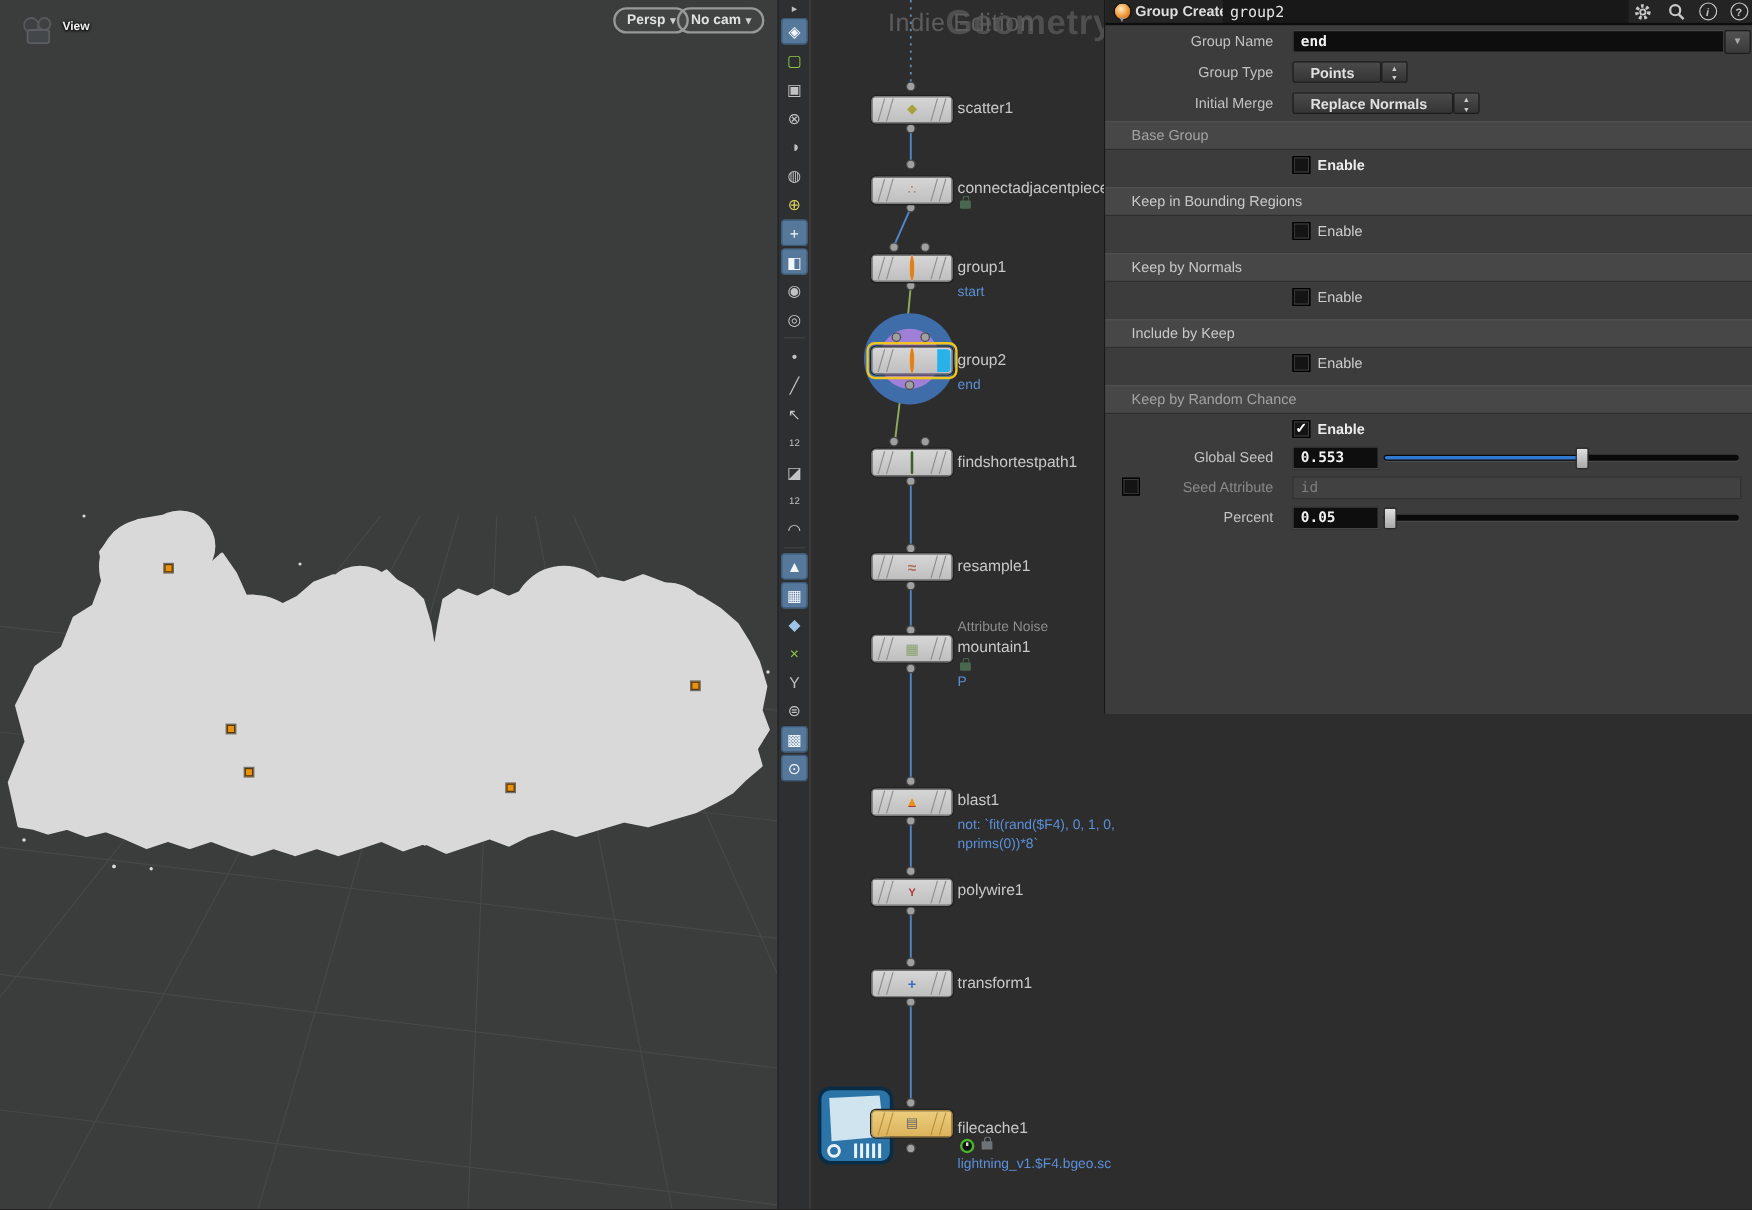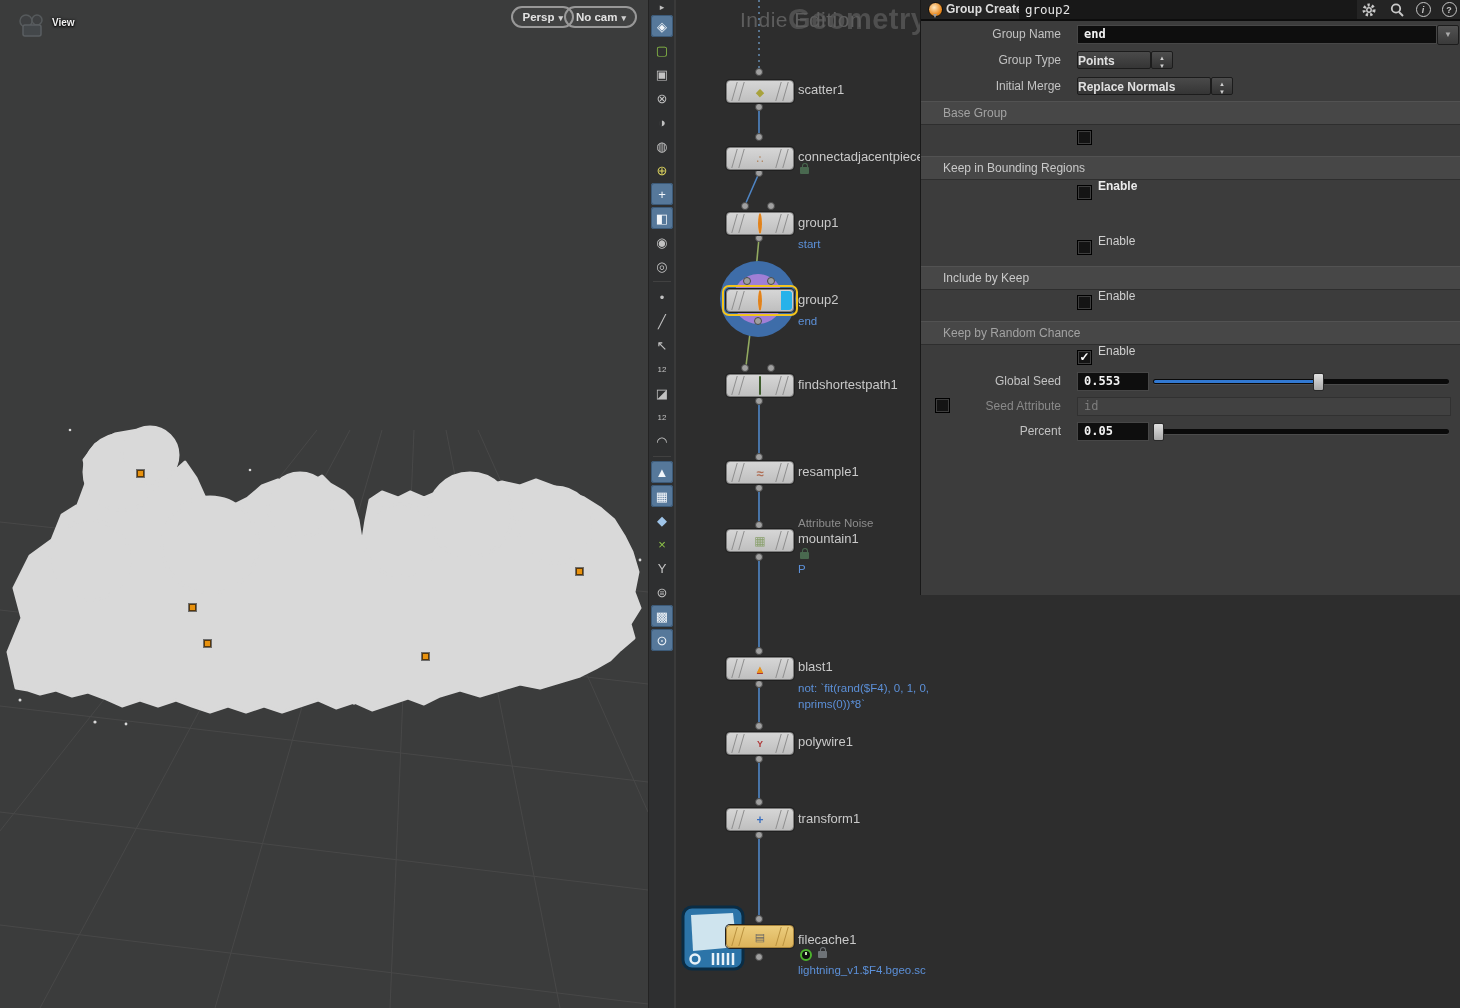--- a/index.html
+++ b/index.html
@@ -71,34 +71,34 @@
   #p-divider{position:absolute;left:0;top:19px;width:100%;height:2px;background:#0d0d0d;}
   .prow{position:absolute;left:0;width:100%;height:21px;}
   .plabel{position:absolute;left:0;top:3px;width:140px;text-align:right;color:#c2c2c2;}
   .plabel.dis{color:#8a8a8a;}
   .pfield{position:absolute;top:1px;height:17px;background:#0e0e0e;border:1px solid #474747;
           font-family:"DejaVu Sans Mono",monospace;font-weight:bold;font-size:12px;color:#f2f2f2;
           line-height:17px;padding-left:6px;box-sizing:content-box;cursor:text;}
   .pfield.dis{background:#414141;border-color:#313131;color:#7d7d7d;font-weight:normal;}
   .pselect{position:absolute;top:1px;height:18px;background:linear-gradient(#4a4a4a,#353535);
            border:1px solid #1c1c1c;border-radius:2px;color:#e0e0e0;font-weight:bold;
-           line-height:18px;padding-left:0;box-sizing:border-box;cursor:pointer;}
+           line-height:18px;padding-left:14px;box-sizing:border-box;cursor:pointer;}
   .spin{position:absolute;top:1px;width:22px;height:18px;background:linear-gradient(#4e4e4e,#333);
         border:1px solid #1c1c1c;border-radius:2px;color:#cfcfcf;font-size:6px;line-height:8px;
         text-align:center;cursor:pointer;box-sizing:border-box;padding-top:2px;}
   .ddbtn{position:absolute;top:1px;width:20px;height:18px;background:linear-gradient(#525252,#3a3a3a);
          border:1px solid #1c1c1c;border-radius:2px;color:#aaa;font-size:8px;text-align:center;line-height:18px;cursor:pointer;}
   .secbar{position:absolute;left:0;width:100%;height:22px;background:#474747;border-top:1px solid #525252;
           border-bottom:1px solid #2e2e2e;line-height:22px;cursor:pointer;}
   .secbar span{margin-left:22px;color:#c9c9c9;}
   .secbar.open span{font-weight:normal;color:#a3a3a3;}
   .cb{position:absolute;width:13px;height:13px;background:#141414;border:1px solid #000;
       box-shadow:inset 0 0 0 1px #3e3e3e;cursor:pointer;color:#fff;font-size:12px;line-height:12px;text-align:center;}
   .cb[data-checked="true"]::after{content:"✓";font-weight:bold;}
-  .enlabel{position:absolute;color:#cfcfcf;margin-top:48px;}
+  .enlabel{position:absolute;color:#cfcfcf;}
   .enlabel.b{font-weight:bold;color:#ececec;}
   .slider{position:absolute;height:16px;cursor:pointer;}
   .strack{position:absolute;left:0;right:0;top:6px;height:5px;background:#0a0a0a;border-radius:3px;
           box-shadow:0 1px 0 rgba(255,255,255,.08);}
   .sfill{position:absolute;left:1px;top:7px;height:3px;background:#3279d2;border-radius:2px;}
   .shandle{position:absolute;top:0;width:9px;height:16px;background:linear-gradient(#e0e0e0,#a8a8a8);
            border:1px solid #2a2a2a;border-radius:2px;}
   svg{display:block;}
 </style>
 </head>
@@ -433,20 +433,21 @@
     </div>
 
     <div class="secbar open" style="top:101px"><span>Base Group</span></div>
     <span class="cb" style="left:156px;top:130px" data-checked="false"></span>
     <span class="enlabel b" style="left:177px;top:131px">Enable</span>
 
     <div class="secbar" style="top:156px"><span>Keep in Bounding Regions</span></div>
     <span class="cb" style="left:156px;top:185px" data-checked="false"></span>
     <span class="enlabel" style="left:177px;top:186px">Enable</span>
 
+    <div class="secbar" style="top:211px"><span>Keep by Normals</span></div>
     <span class="cb" style="left:156px;top:240px" data-checked="false"></span>
     <span class="enlabel" style="left:177px;top:241px">Enable</span>
 
     <div class="secbar" style="top:266px"><span>Include by Keep</span></div>
     <span class="cb" style="left:156px;top:295px" data-checked="false"></span>
     <span class="enlabel" style="left:177px;top:296px">Enable</span>
 
     <div class="secbar open" style="top:321px"><span>Keep by Random Chance</span></div>
     <span class="cb" style="left:156px;top:350px" data-checked="true"></span>
     <span class="enlabel b" style="left:177px;top:351px">Enable</span>

